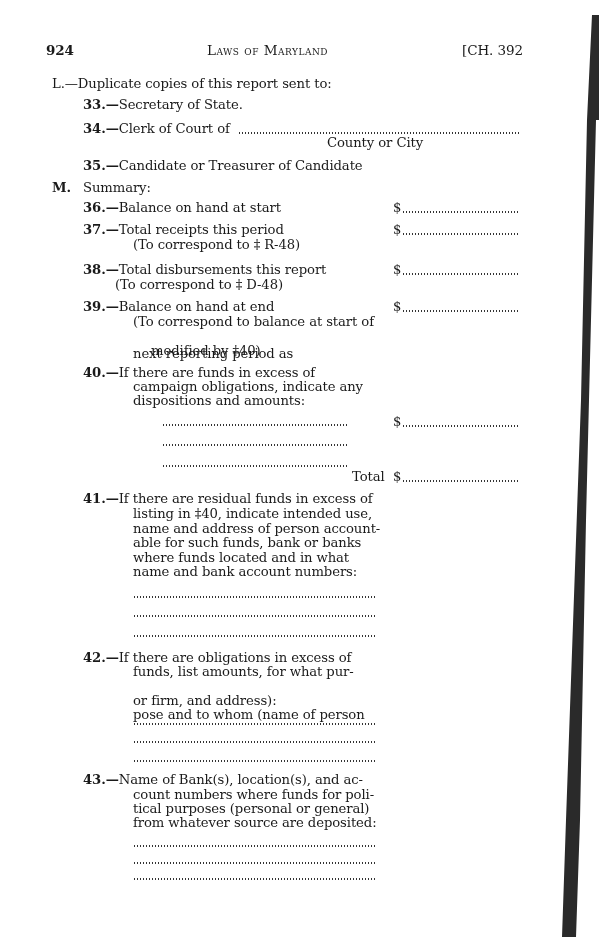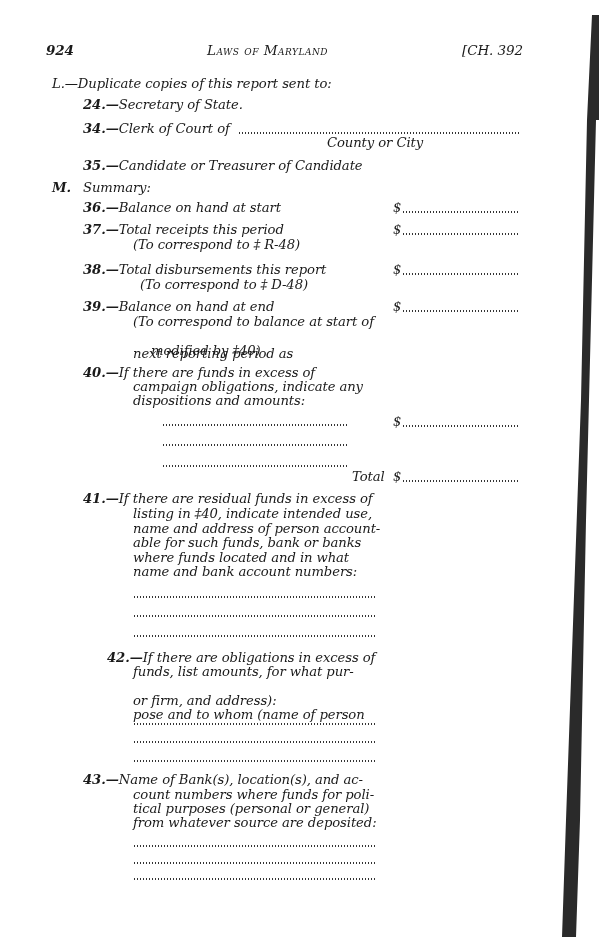--- a/index.html
+++ b/index.html
@@ -2,21 +2,21 @@
 <html><head>
 <meta charset="utf-8">
 <style>
   html, body { margin: 0; padding: 0; }
   body {
     width: 600px; height: 937px; position: relative; overflow: hidden;
     background: #ffffff; color: #1a1a1a;
     font-family: "DejaVu Serif", "Liberation Serif", serif;
   }
   .abs { position: absolute; white-space: nowrap; }
-  .t { font-size: 13.2px; line-height: 15px; letter-spacing: -0.1px; font-style: italic; }
+  .t { font-size: 13.2px; line-height: 15px; letter-spacing: -0.1px; }
   .hdr { font-size: 13.5px; font-weight: bold; }
   .sc { font-variant: small-caps; font-weight: normal; letter-spacing: 0.5px; text-align: right; }
   .num { font-weight: bold; }
   .dots {
     position: absolute; height: 2px;
     background-image: radial-gradient(circle, #333 0.8px, transparent 1px);
     background-size: 3px 2px; background-repeat: repeat-x;
   }
   #bar { position: absolute; left: 0; top: 0; }
 </style>
@@ -27,21 +27,21 @@
   <polygon points="592,15 599,15 599,120 596,120 589,400 586,520 580,820 576,937 562,937 566,820 581,400 587,120" fill="#2a2a2a"></polygon>
 </svg>
 
 <div class="abs t hdr" style="left:46px;top:43px;">924</div>
 <div class="abs t hdr sc" style="left:207px;top:43px;">Laws of Maryland</div>
 <div class="abs t hdr" style="left:462px;top:43px;font-weight:normal;">[CH. 392</div>
 
 <div class="abs t" style="left:52px;top:76px;">L.—Duplicate copies of this report sent to:</div>
 
 <div class="abs t" style="left:83px;top:97px;">
-  <span class="num">24.—</span><span>Secretary of State.</span>
+  <span class="num">33.—</span><span>Secretary of State.</span>
 </div>
 
 <div class="abs t" style="left:83px;top:121px;">
   <span class="num">34.—</span><span>Clerk of Court of</span>
 </div>
 <div class="dots" style="left:238px;top:132px;width:282px;"></div>
 <div class="abs t" style="left:327px;top:135px;">County or City</div>
 
 <div class="abs t" style="left:83px;top:158px;">
   <span class="num">35.—</span><span>Candidate or Treasurer of Candidate</span>
@@ -59,21 +59,21 @@
 <div class="abs t" style="left:83px;top:222px;">
   <span class="num">37.—</span><span>Total receipts this period</span>
 </div>
 <div class="abs t" style="left:133px;top:237px;">(To correspond to ‡ R-48)</div>
 <div class="abs t" style="left:393px;top:222px;">$</div>
 <div class="dots" style="left:402px;top:233px;width:117px;"></div>
 
 <div class="abs t" style="left:83px;top:262px;">
   <span class="num">38.—</span><span>Total disbursements this report</span>
 </div>
-<div class="abs t" style="left:140px;top:277px;">(To correspond to ‡ D-48)</div>
+<div class="abs t" style="left:115px;top:277px;">(To correspond to ‡ D-48)</div>
 <div class="abs t" style="left:393px;top:262px;">$</div>
 <div class="dots" style="left:402px;top:273px;width:117px;"></div>
 
 <div class="abs t" style="left:83px;top:299px;">
   <span class="num">39.—</span><span>Balance on hand at end</span>
 </div>
 <div class="abs t" style="left:133px;top:314px;">(To correspond to balance at start of</div>
 <div class="abs t" style="left:133px;top:346px;">next reporting period as</div>
 <div class="abs t" style="left:151px;top:343px;">modified by ‡40)</div>
 <div class="abs t" style="left:393px;top:299px;">$</div>
@@ -98,21 +98,21 @@
 </div>
 <div class="abs t" style="left:133px;top:506px;">listing in ‡40, indicate intended use,</div>
 <div class="abs t" style="left:133px;top:521px;">name and address of person account-</div>
 <div class="abs t" style="left:133px;top:535px;">able for such funds, bank or banks</div>
 <div class="abs t" style="left:133px;top:550px;">where funds located and in what</div>
 <div class="abs t" style="left:133px;top:564px;">name and bank account numbers:</div>
 <div class="dots" style="left:133px;top:596px;width:242px;"></div>
 <div class="dots" style="left:133px;top:615px;width:242px;"></div>
 <div class="dots" style="left:133px;top:635px;width:242px;"></div>
 
-<div class="abs t" style="left:83px;top:650px;margin-left:24px;">
+<div class="abs t" style="left:83px;top:650px;">
   <span class="num">42.—</span><span>If there are obligations in excess of</span>
 </div>
 <div class="abs t" style="left:133px;top:664px;">funds, list amounts, for what pur-</div>
 <div class="abs t" style="left:133px;top:679px;margin-top:28px;">pose and to whom (name of person</div>
 <div class="abs t" style="left:133px;top:693px;">or firm, and address):</div>
 <div class="dots" style="left:133px;top:723px;width:242px;"></div>
 <div class="dots" style="left:133px;top:741px;width:242px;"></div>
 <div class="dots" style="left:133px;top:760px;width:242px;"></div>
 
 <div class="abs t" style="left:83px;top:772px;">

